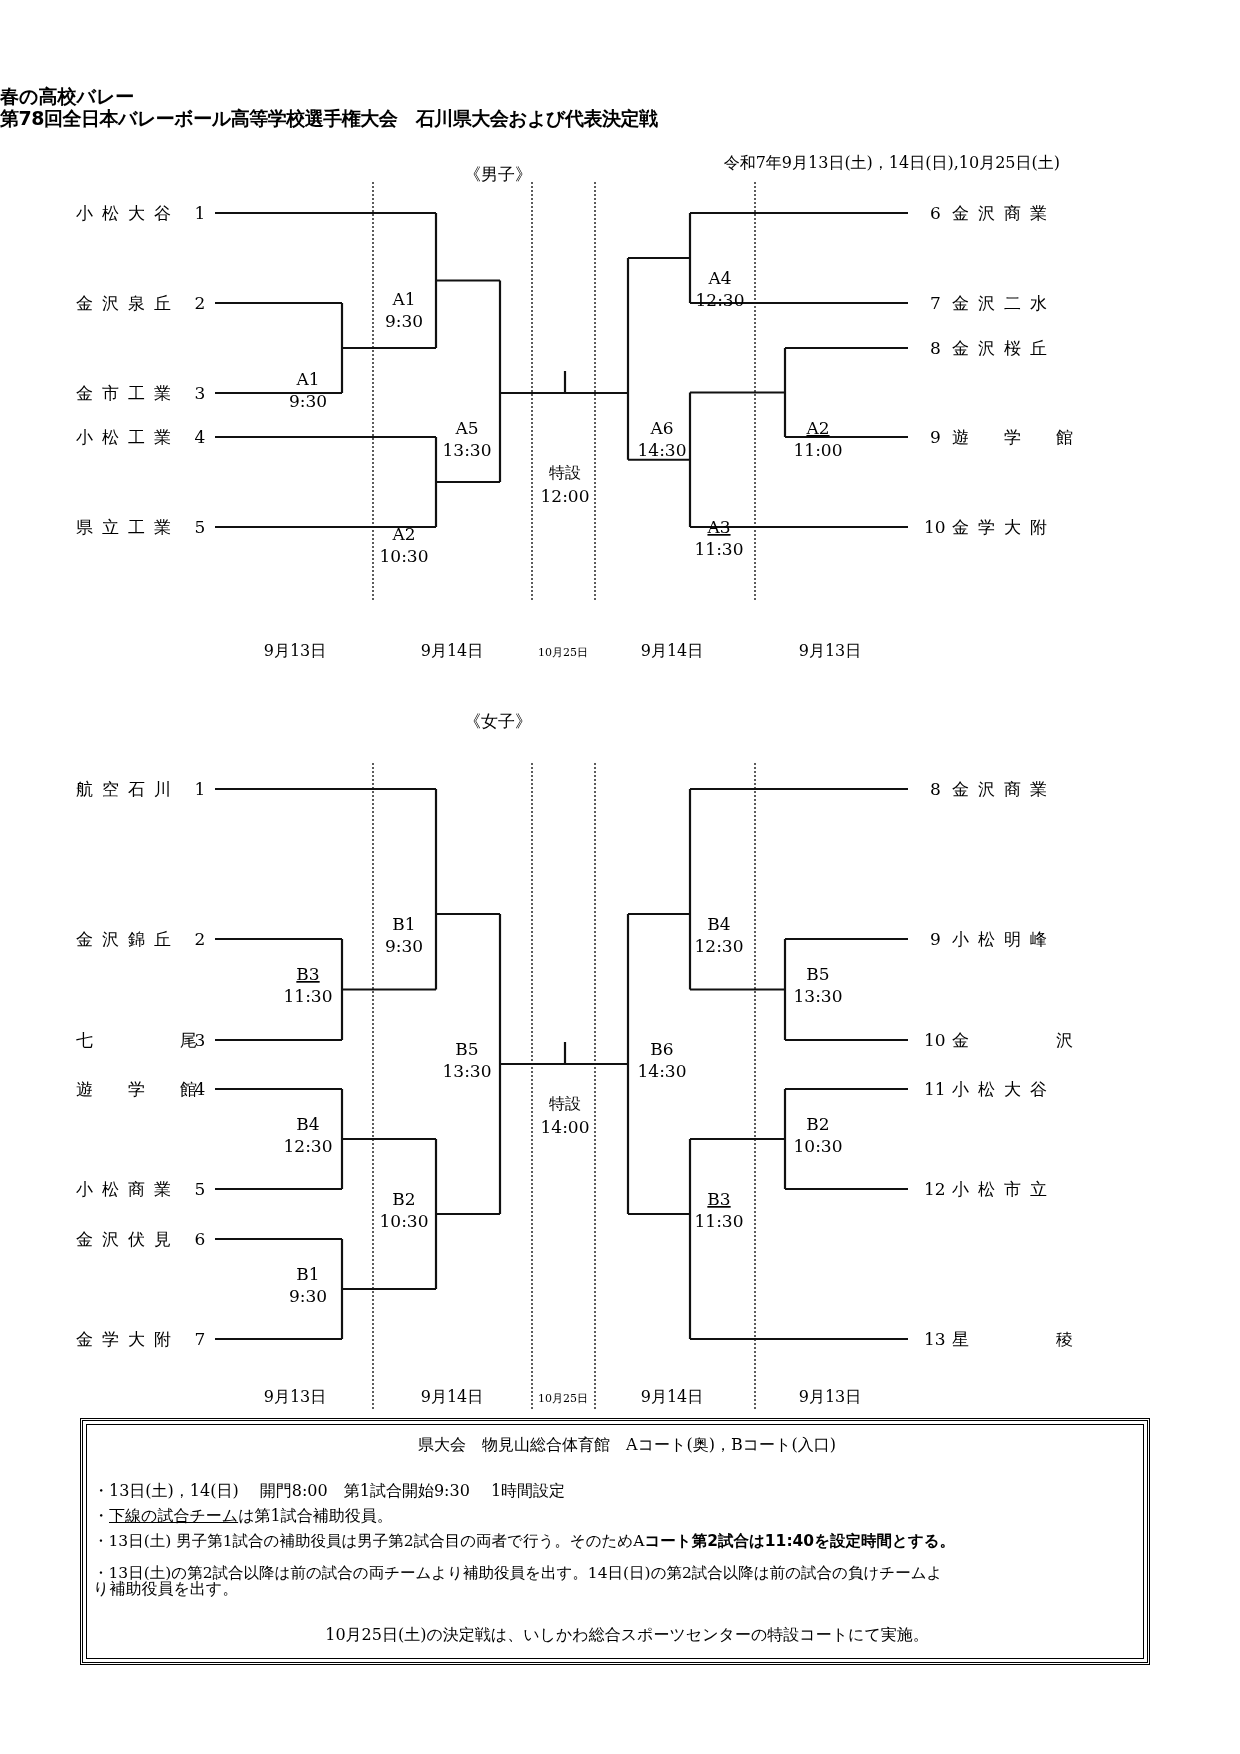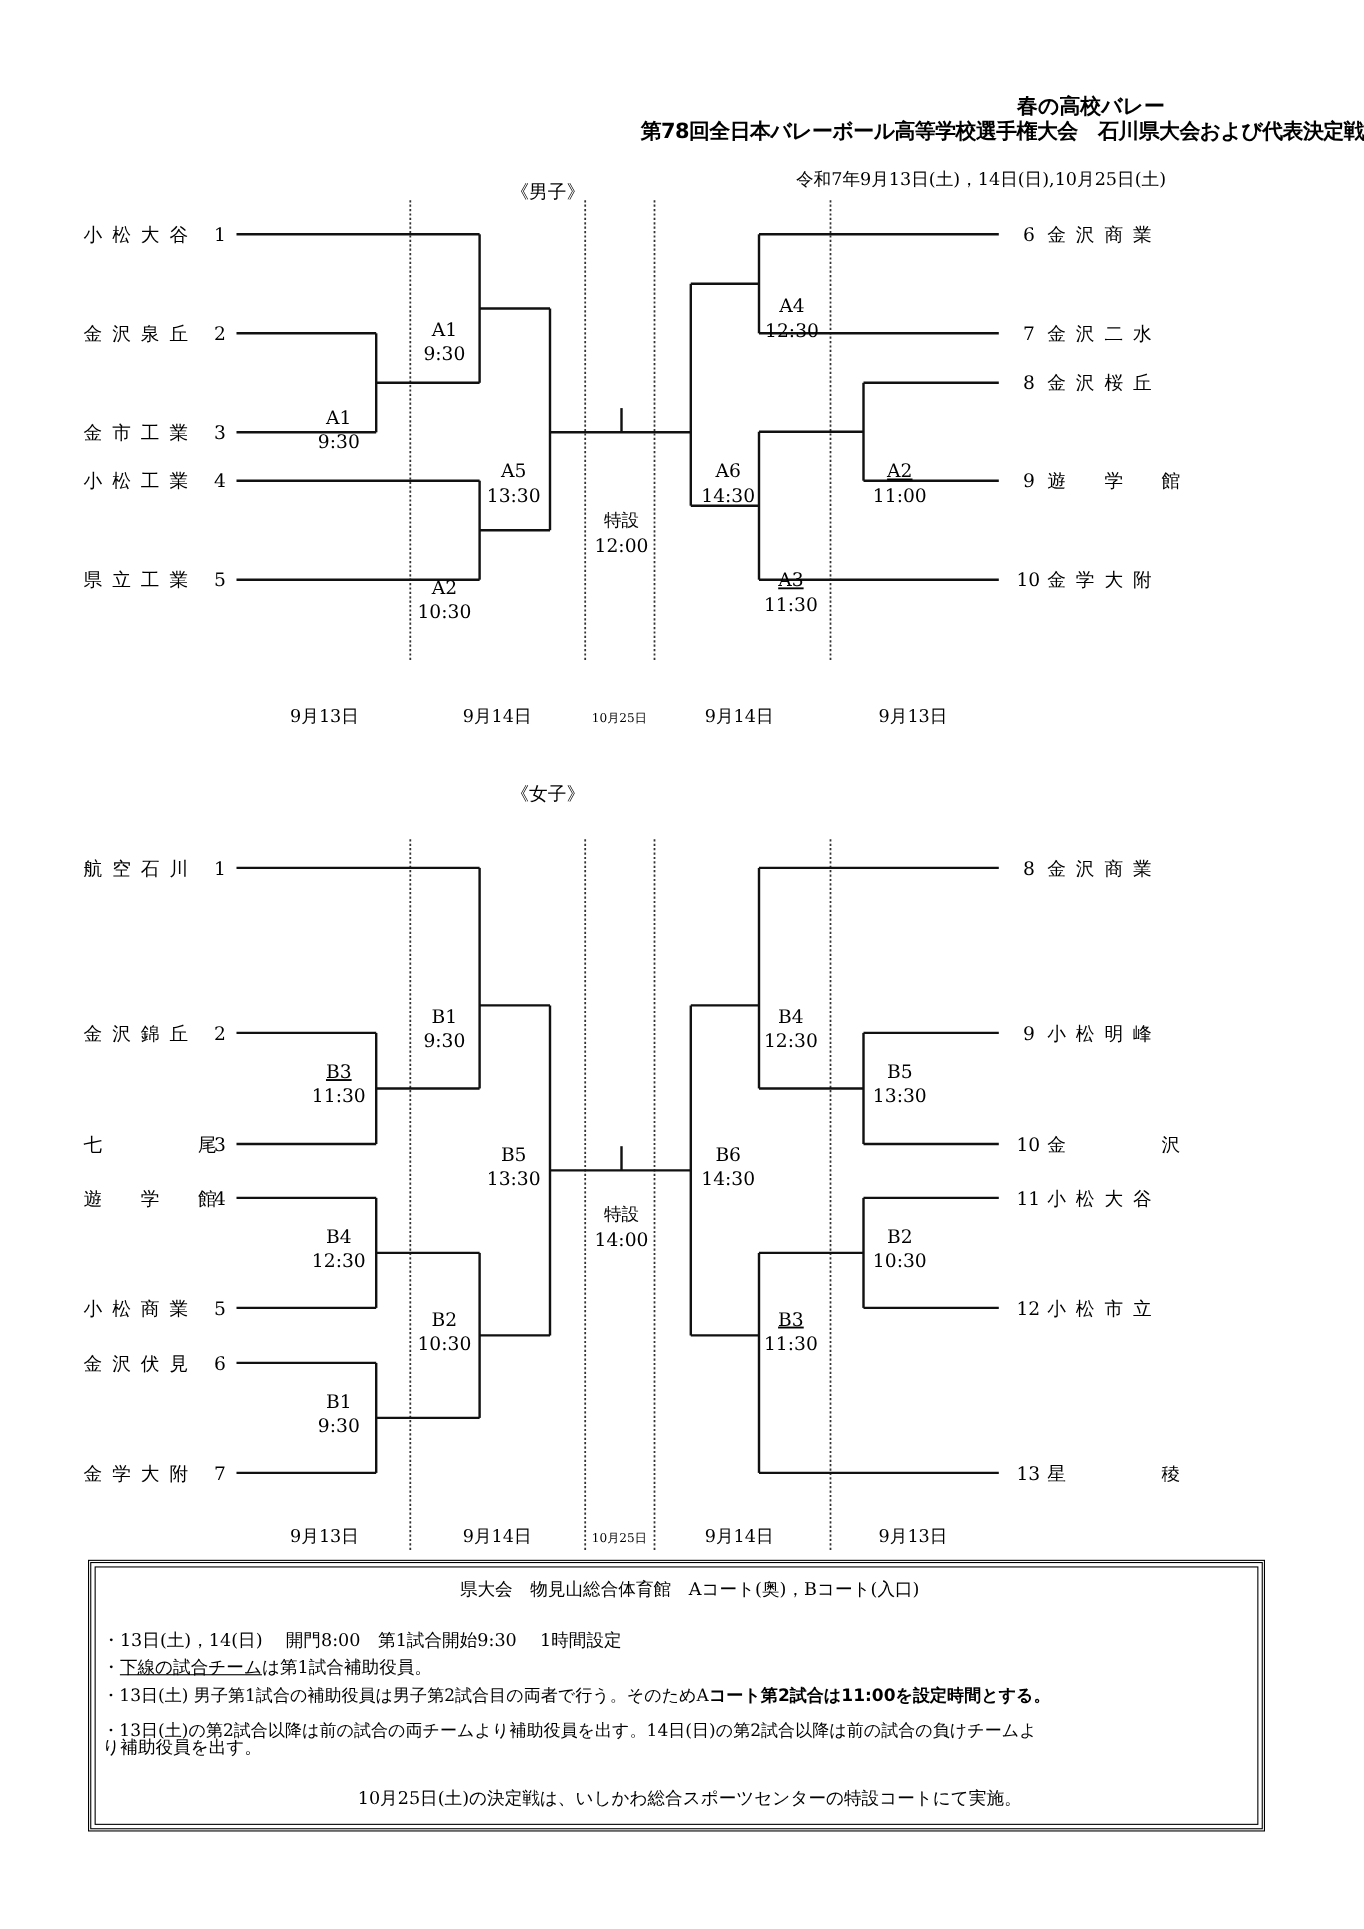--- a/index.html
+++ b/index.html
@@ -1,20 +1,20 @@
 <!DOCTYPE html>
 <html><head>
 <meta charset="utf-8">
 <style>
   html, body { margin: 0; padding: 0; background: #ffffff; }
   body { width: 1240px; height: 1754px; position: relative; overflow: hidden;
          font-family: "DejaVu Serif", "Liberation Serif", serif; color: #000; }
   .abs { position: absolute; }
-  .title1 { top: 84px; left: 0; width: 1059px; text-align: right; font-family: "DejaVu Sans", sans-serif; font-weight: bold; font-size: 19px; }
-  .title2 { top: 106px; left: 0; width: 1240px; text-align: right; font-family: "DejaVu Sans", sans-serif; font-weight: bold; font-size: 19px; letter-spacing: -0.5px; }
+  .title1 { top: 84px; left: 0; width: 1059px; text-align: left; font-family: "DejaVu Sans", sans-serif; font-weight: bold; font-size: 19px; }
+  .title2 { top: 106px; left: 0; width: 1240px; text-align: left; font-family: "DejaVu Sans", sans-serif; font-weight: bold; font-size: 19px; letter-spacing: -0.5px; }
   .dateline { top: 117px; right: 180px; font-size: 16px; margin-top: 36px; }
   .section-title { font-family: "DejaVu Sans", sans-serif; font-size: 17px; width: 200px; text-align: left; }
   svg.bracket { position: absolute; left: 0; overflow: visible; }
   .note-box { left: 80px; top: 1418px; width: 1070px; height: 247px;
               border: 3px double #000; box-sizing: border-box; padding: 0; }
   .note-box .inner { position: absolute; inset: 3px; border: 1px solid #000; }
   .note { position: absolute; left: 6px; font-size: 16px; white-space: nowrap; }
   .note.center { left: 12px; width: 100%; text-align: center; }
   .u { text-decoration: underline; }
   .b { font-family: "DejaVu Sans", sans-serif; font-weight: bold; }
@@ -199,18 +199,18 @@
     <text x="563" y="662" font-size="11" font-family="&quot;DejaVu Serif&quot;,&quot;Liberation Serif&quot;,serif" fill="#000" text-anchor="middle">10月25日</text>
     <text x="672" y="662" font-size="16" font-family="&quot;DejaVu Serif&quot;,&quot;Liberation Serif&quot;,serif" fill="#000" text-anchor="middle">9月14日</text>
     <text x="830" y="662" font-size="16" font-family="&quot;DejaVu Serif&quot;,&quot;Liberation Serif&quot;,serif" fill="#000" text-anchor="middle">9月13日</text>
   </svg>
 
 <div class="abs note-box">
   <div class="inner">
     <div class="note center" style="top:10px;">県大会　物見山総合体育館　Aコート(奥)，Bコート(入口)</div>
     <div class="note" style="top:56px;">・13日(土)，14(日)　 開門8:00　第1試合開始9:30　 1時間設定</div>
     <div class="note" style="top:81px;"><span>・</span><span class="u">下線の試合チーム</span><span>は第1試合補助役員。</span></div>
-    <div class="note" style="top:106px; font-size:15.5px;"><span>・13日(土) 男子第1試合の補助役員は男子第2試合目の両者で行う。そのためA</span><span class="b">コート第2試合は11:00を設定時間とする。</span></div>
+    <div class="note" style="top:106px; font-size:15.5px;"><span>・13日(土) 男子第1試合の補助役員は男子第2試合目の両者で行う。そのためA</span><span class="b">コート第2試合は11:40を設定時間とする。</span></div>
     <div class="note" style="top:138px; font-size:15.5px;">・13日(土)の第2試合以降は前の試合の両チームより補助役員を出す。14日(日)の第2試合以降は前の試合の負けチームよ</div>
     <div class="note" style="top:154px;">り補助役員を出す。</div>
     <div class="note center" style="top:200px;">10月25日(土)の決定戦は、いしかわ総合スポーツセンターの特設コートにて実施。</div>
   </div>
 </div>
 
 </body></html>

